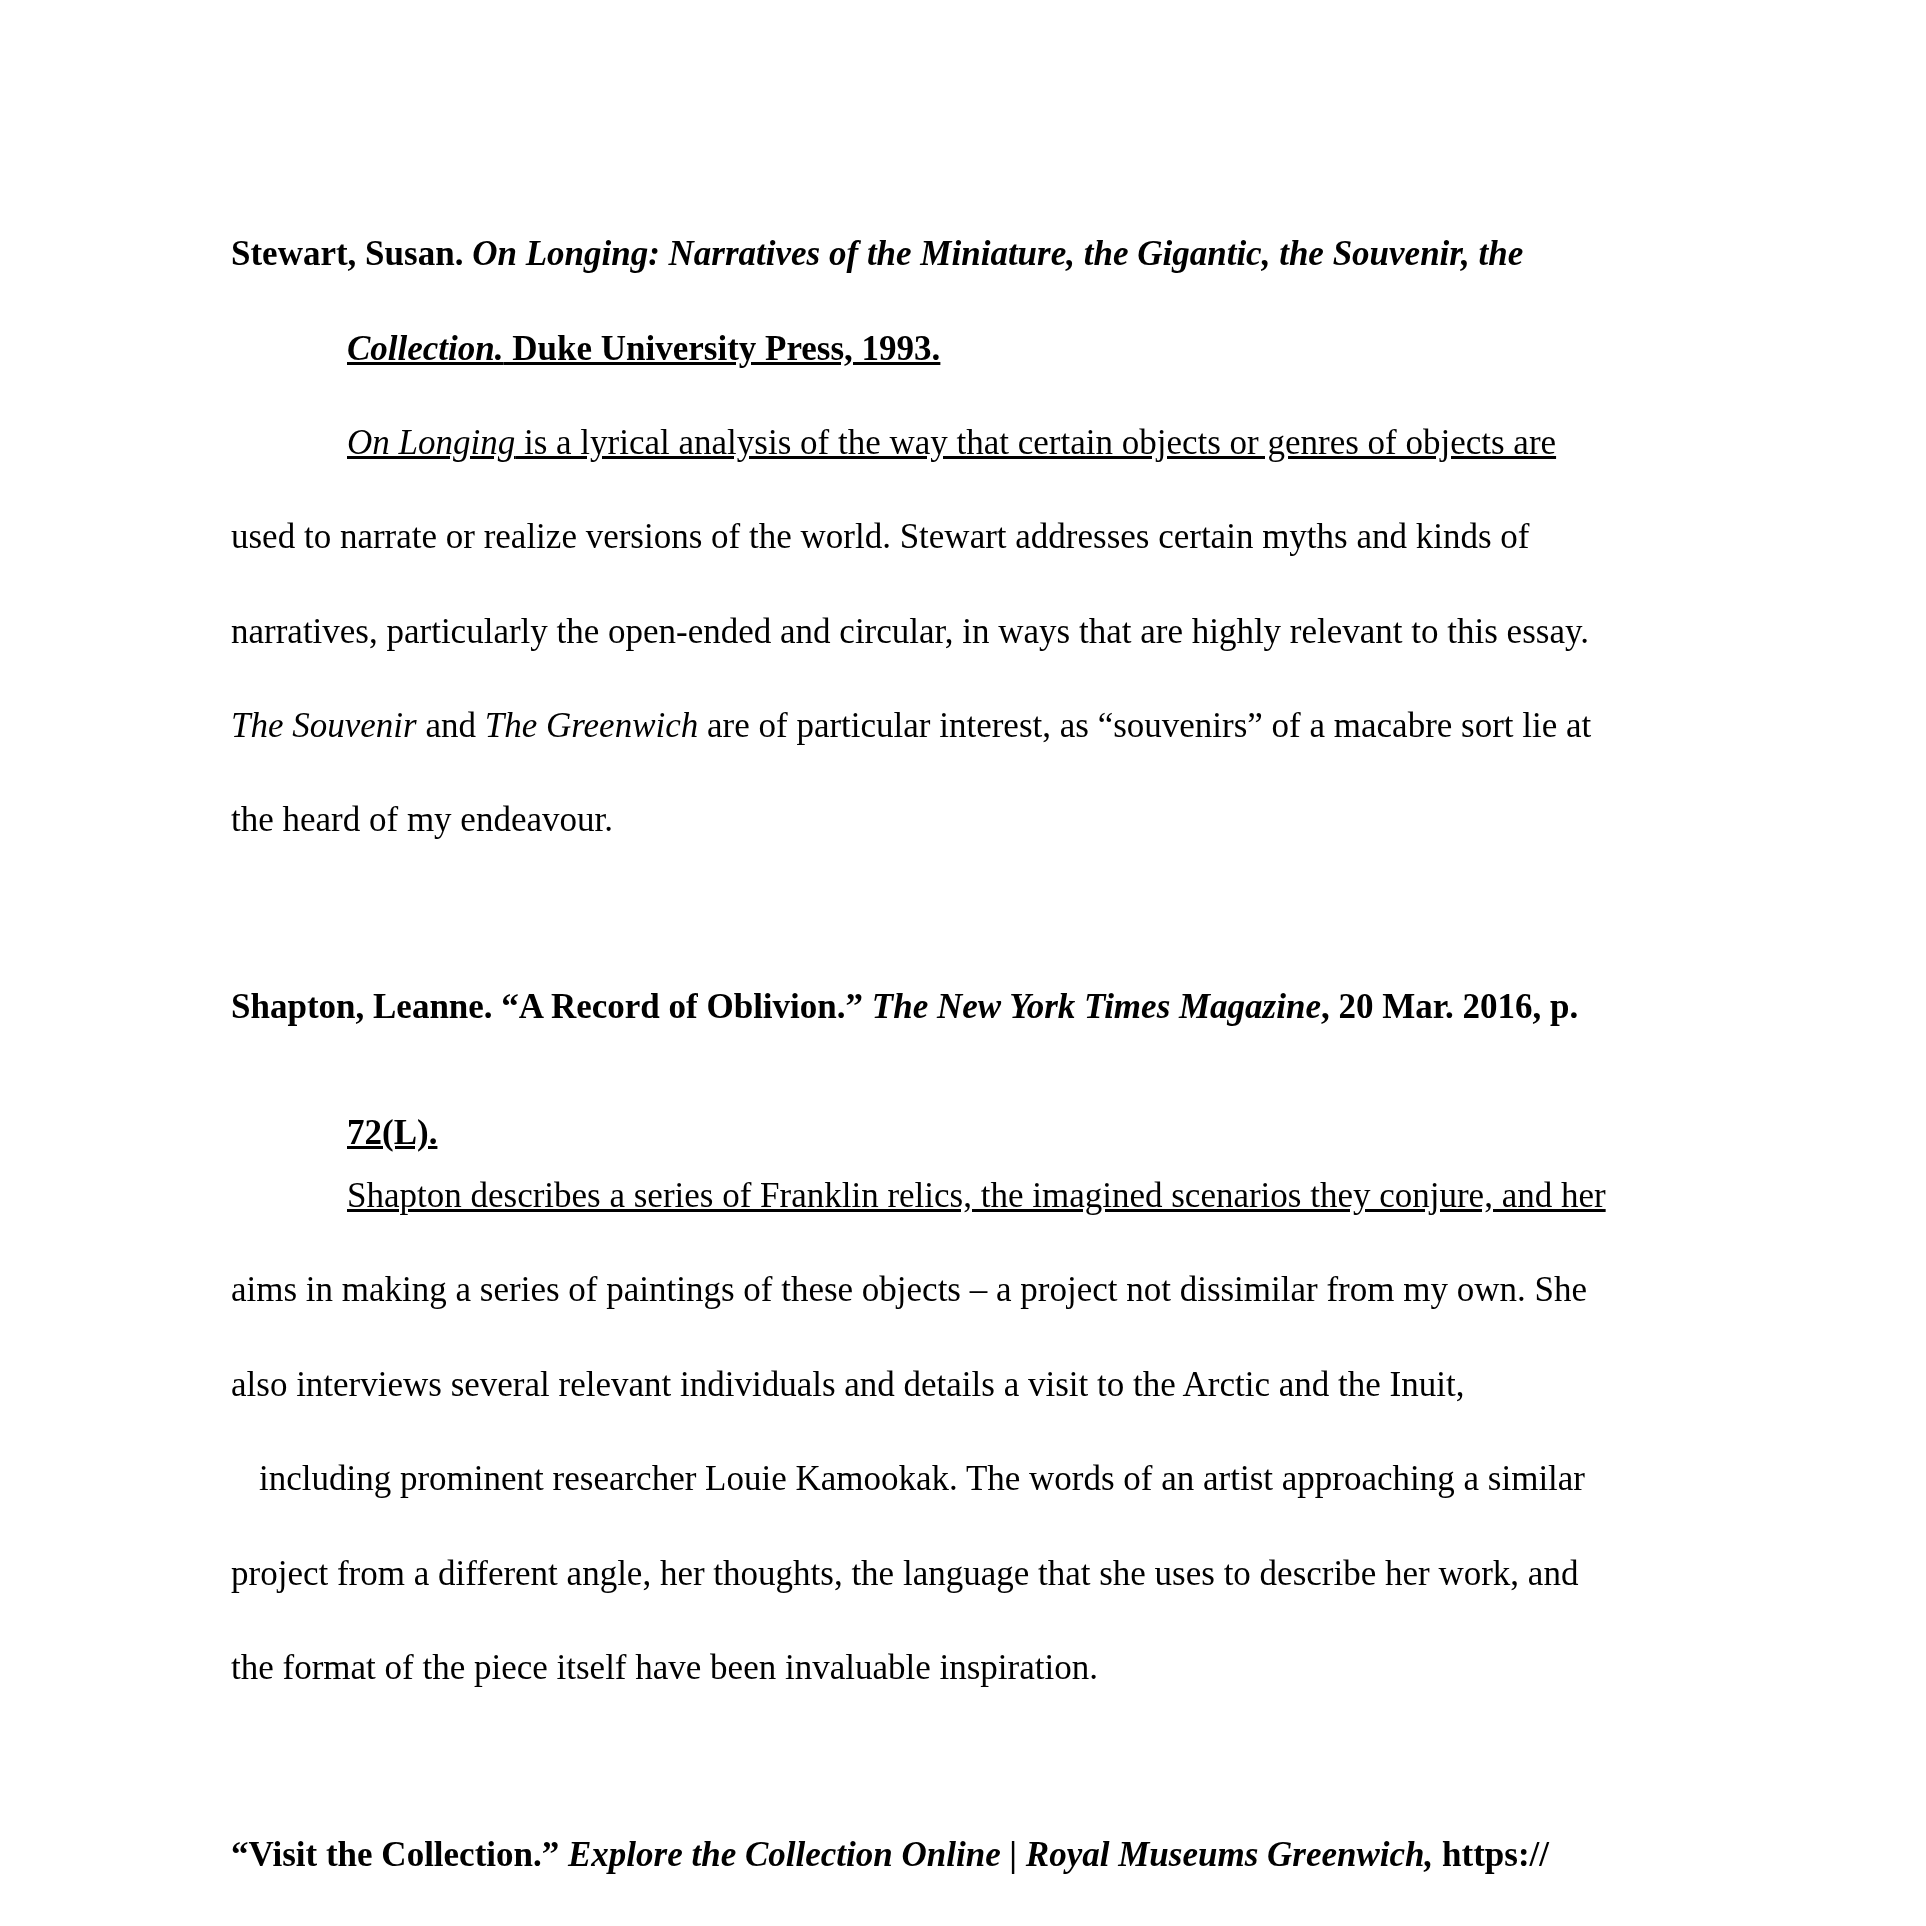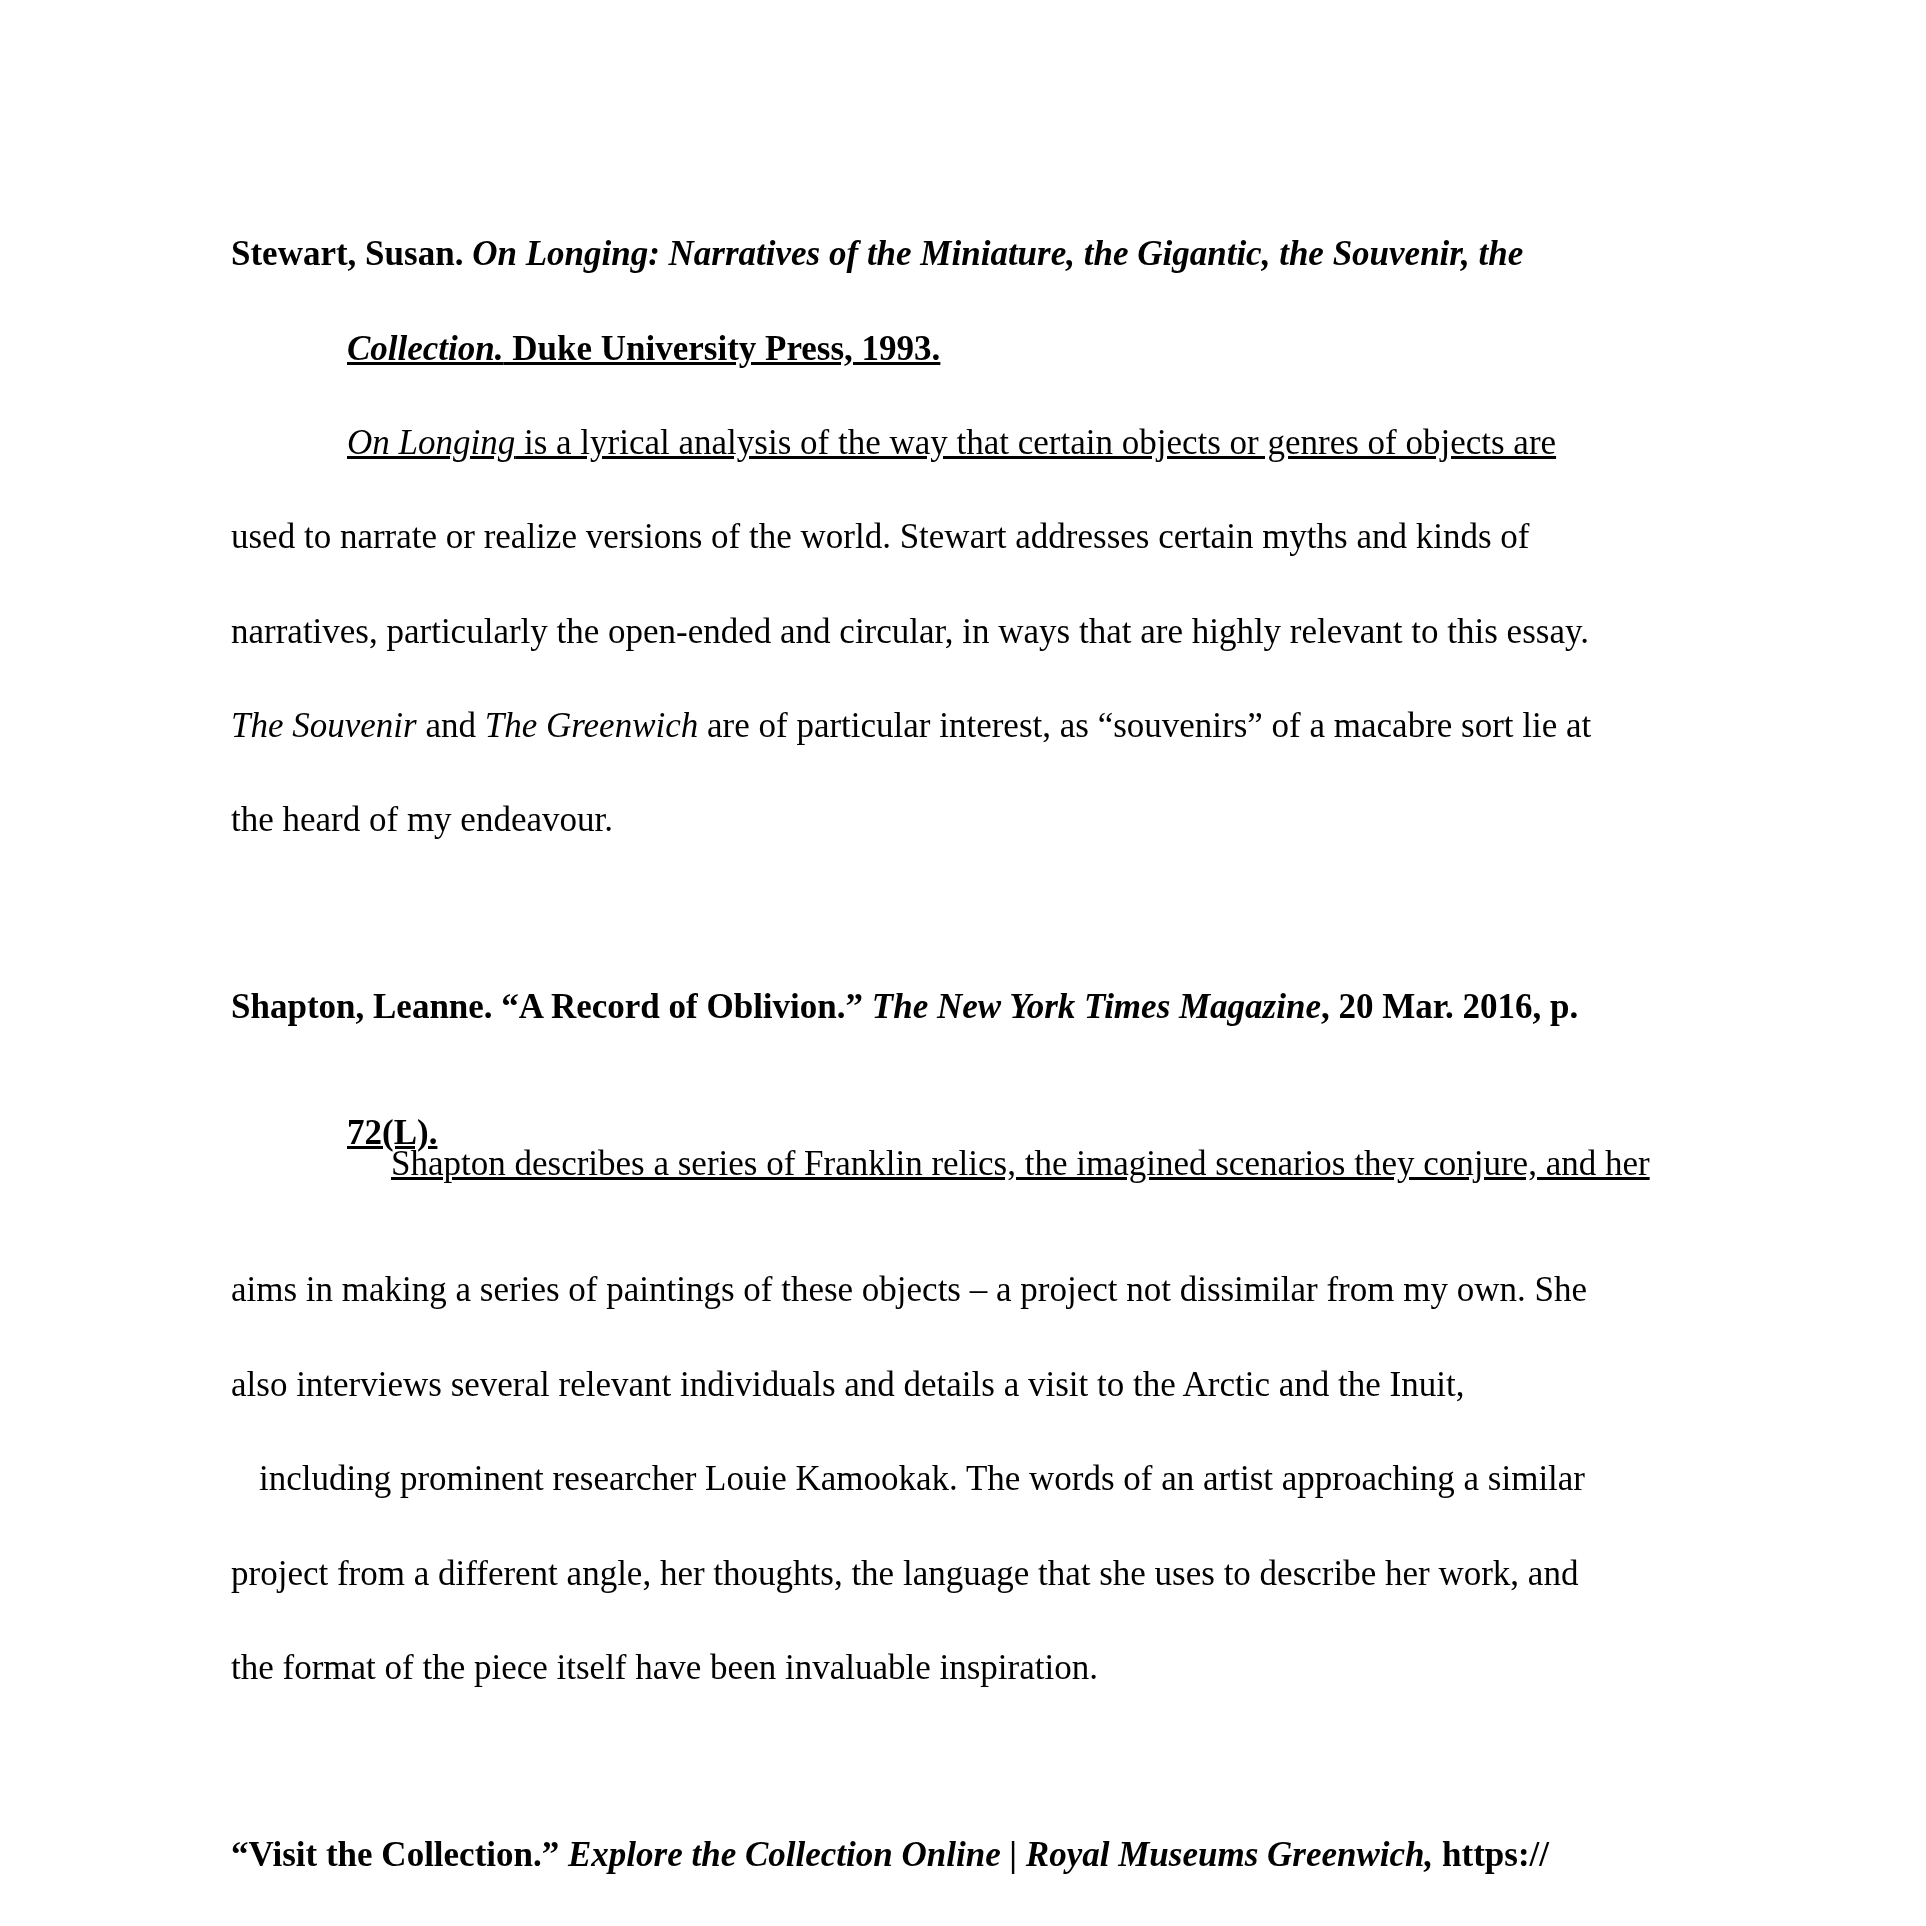--- a/index.html
+++ b/index.html
@@ -67,21 +67,21 @@
     </div>
   </div>
 
   <div class="entry" style="top:0;">
     <div class="line citation" style="top:984px;">
       <span>Shapton, Leanne. “A Record of Oblivion.” </span><span class="title-italic">The New York Times Magazine</span><span>, 20 Mar. 2016, p.</span>
     </div>
     <div class="line citation indent" style="top:1079px;margin-top:31px;">
       <span>72(L).</span>
     </div>
-    <div class="line indent" style="top:1141px;margin-left:44px;">
+    <div class="line indent" style="top:1173px;">
       <span>Shapton describes a series of Franklin relics, the imagined scenarios they conjure, and her</span>
     </div>
     <div class="line" style="top:1267px;">
       <span>aims in making a series of paintings of these objects – a project not dissimilar from my own. She</span>
     </div>
     <div class="line" style="top:1362px;">
       <span>also interviews several relevant individuals and details a visit to the Arctic and the Inuit,</span>
     </div>
     <div class="line" style="top:1456px;margin-left:28px;">
       <span>including prominent researcher Louie Kamookak. The words of an artist approaching a similar</span>

